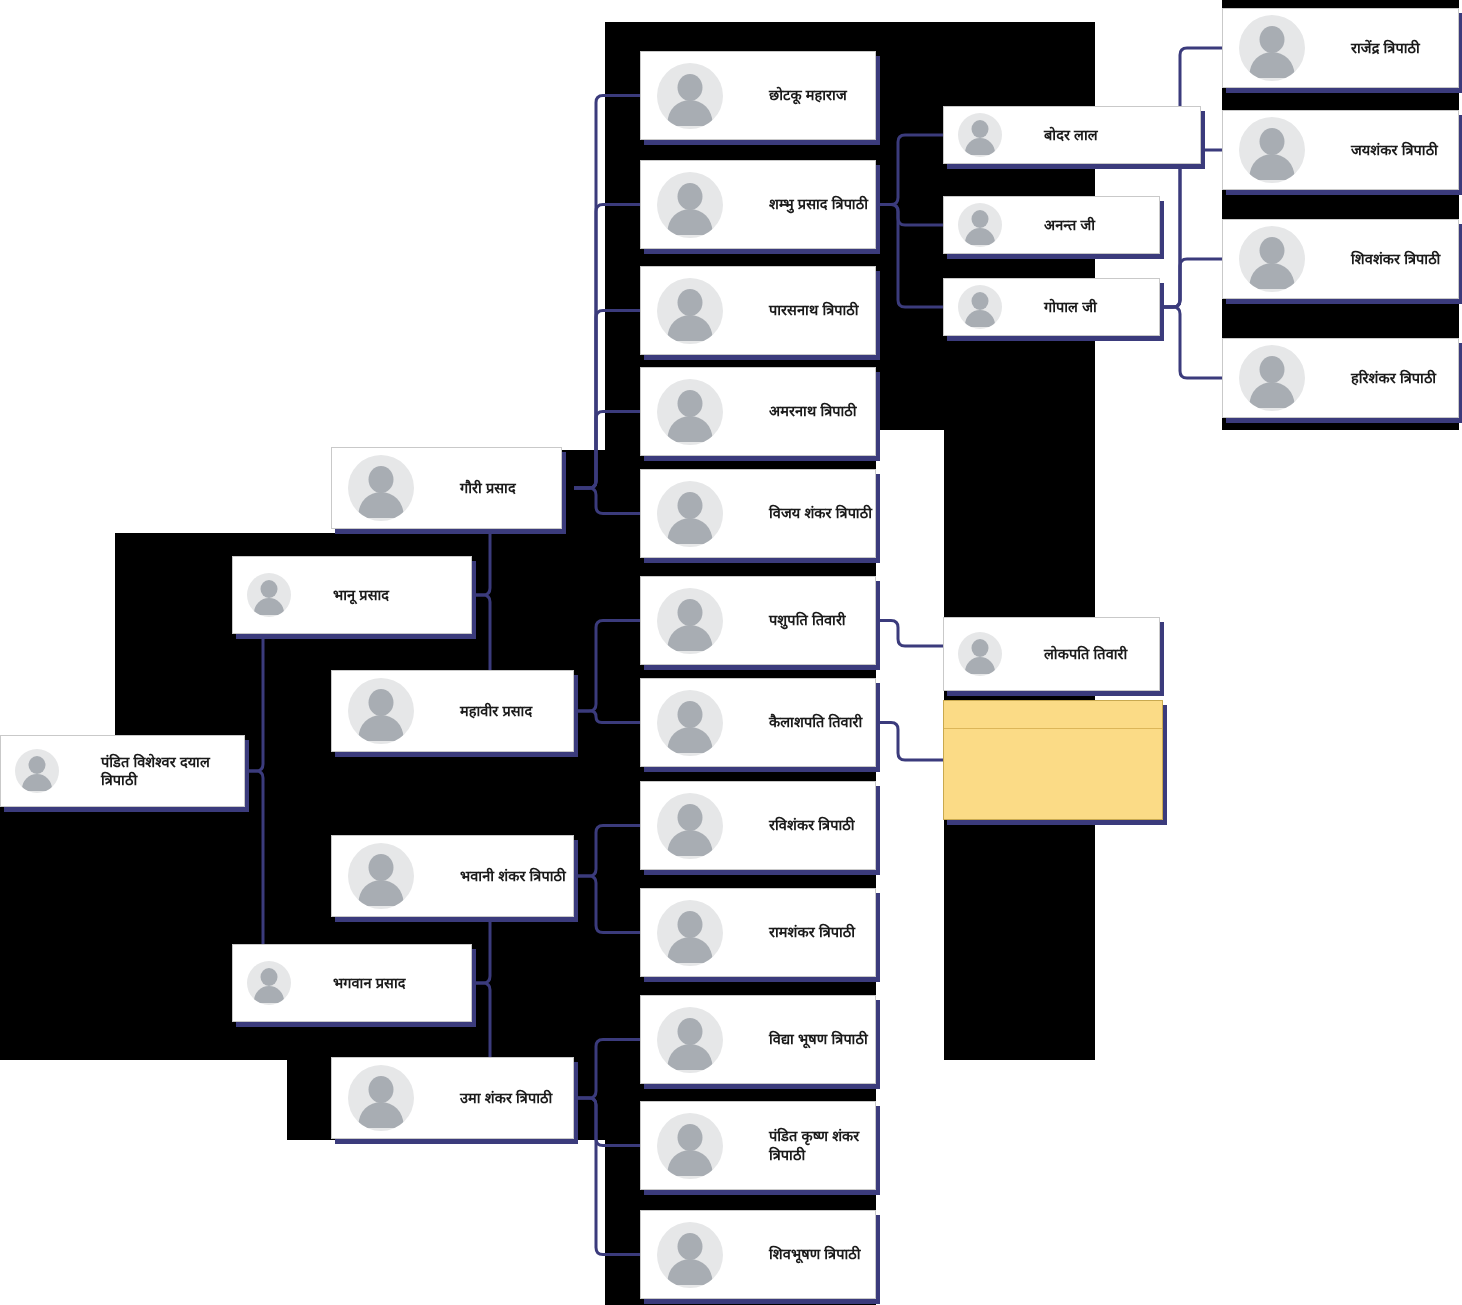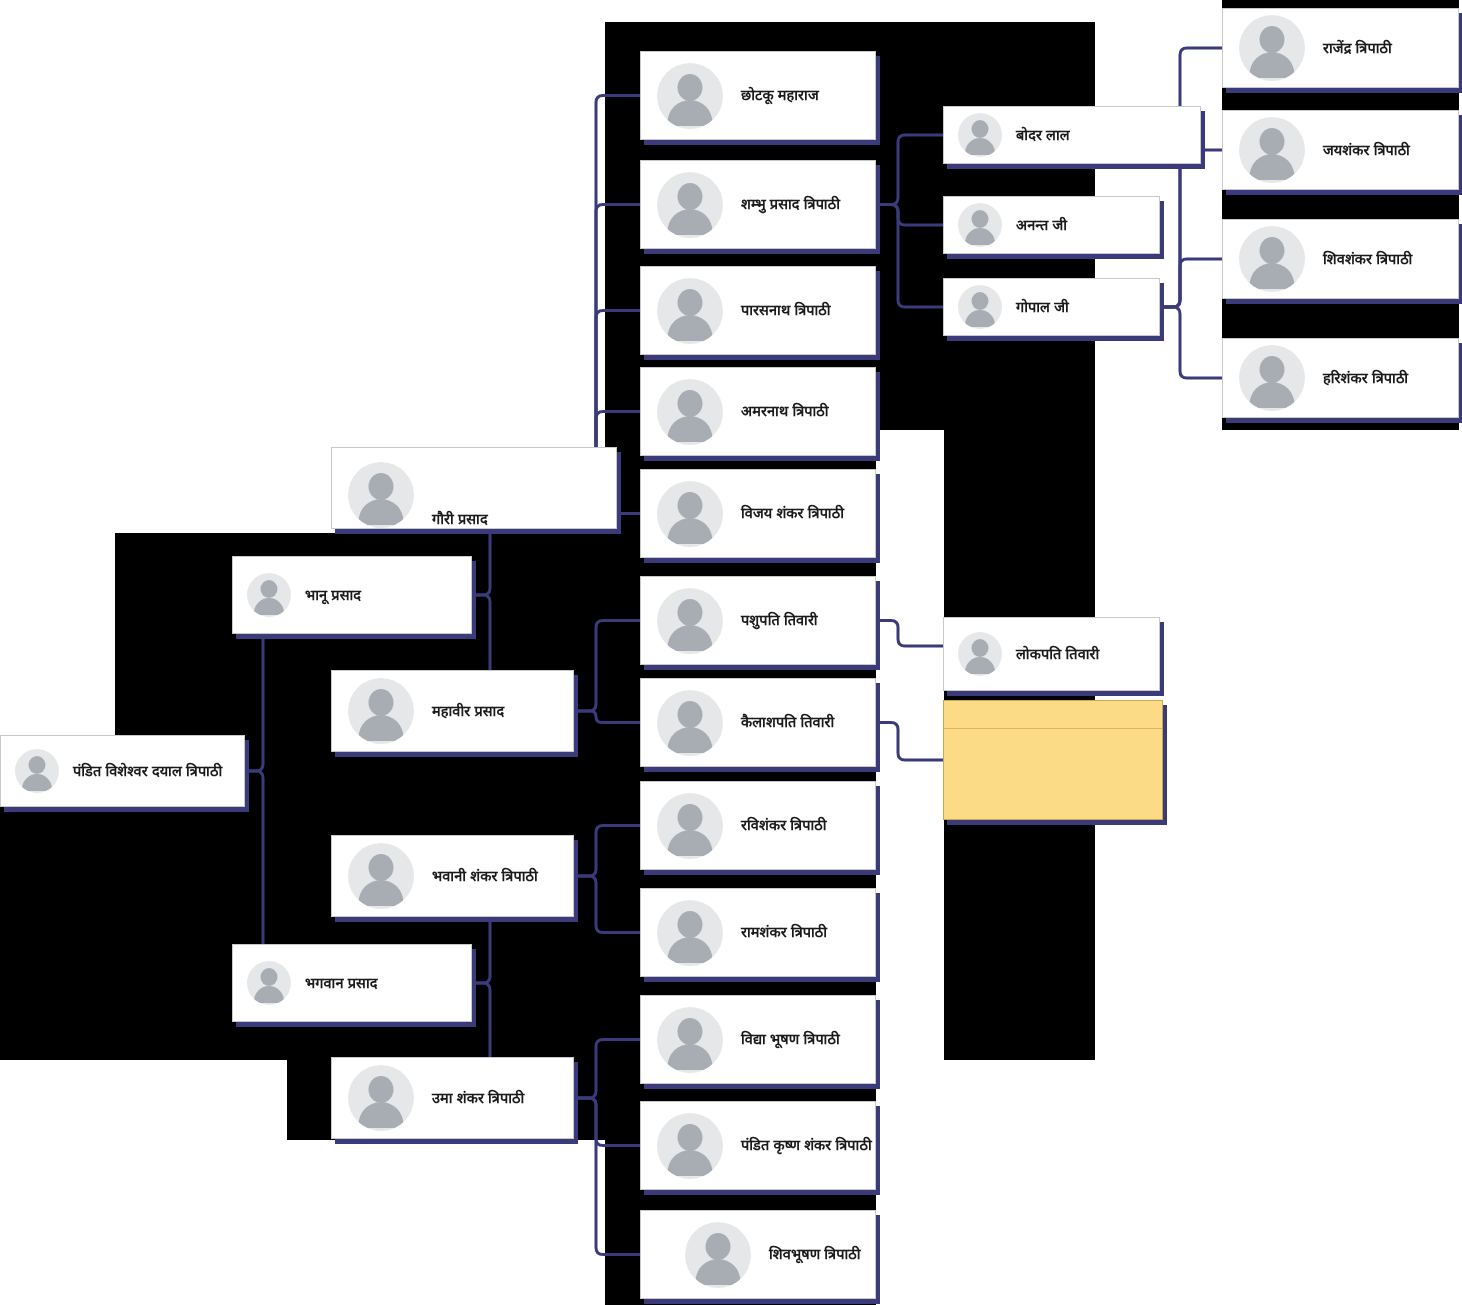--- a/index.html
+++ b/index.html
@@ -29,20 +29,21 @@
   }
   .node {
     position: absolute;
     box-sizing: border-box;
     background: #ffffff;
     border: 1px solid #c9c9c9;
     box-shadow: 4px 5px 0 0 #3b3b7c;
     display: flex;
     align-items: center;
     z-index: 5;
+    gap: 28px;
   }
   .node .avatar {
     flex: 0 0 auto;
     width: 66px;
     height: 66px;
     margin-left: 16px;
     border-radius: 50%;
     background: #e6e7e8;
     position: relative;
     overflow: hidden;
@@ -213,21 +214,21 @@
         </div>
         <div class="label">भानू प्रसाद</div>
       </div>
       <div class="node compact" style="left: 232px; top: 944px; width: 240px; height: 78px;">
         <div class="avatar">
           <div class="head"></div>
           <div class="body"></div>
         </div>
         <div class="label">भगवान प्रसाद</div>
       </div>
-      <div class="node" style="left: 331px; top: 447px; width: 286px; height: 82px; align-items: flex-end;">
+      <div class="node" style="left: 331px; top: 447px; width: 231px; height: 82px;">
         <div class="avatar">
           <div class="head"></div>
           <div class="body"></div>
         </div>
         <div class="label">गौरी प्रसाद</div>
       </div>
       <div class="node" style="left: 331px; top: 670px; width: 243px; height: 82px;">
         <div class="avatar">
           <div class="head"></div>
           <div class="body"></div>
@@ -318,21 +319,21 @@
         </div>
         <div class="label">विद्या भूषण त्रिपाठी</div>
       </div>
       <div class="node" style="left: 640px; top: 1101px; width: 236px; height: 89px; align-items: center;">
         <div class="avatar">
           <div class="head"></div>
           <div class="body"></div>
         </div>
         <div class="label">पंडित कृष्ण शंकर त्रिपाठी</div>
       </div>
-      <div class="node" style="left: 640px; top: 1210px; width: 236px; height: 89px; padding-left: 28px;">
+      <div class="node" style="left: 640px; top: 1210px; width: 236px; height: 89px;">
         <div class="avatar">
           <div class="head"></div>
           <div class="body"></div>
         </div>
         <div class="label">शिवभूषण त्रिपाठी</div>
       </div>
       <div class="node compact" style="left: 943px; top: 106px; width: 258px; height: 58px;">
         <div class="avatar">
           <div class="head"></div>
           <div class="body"></div>

